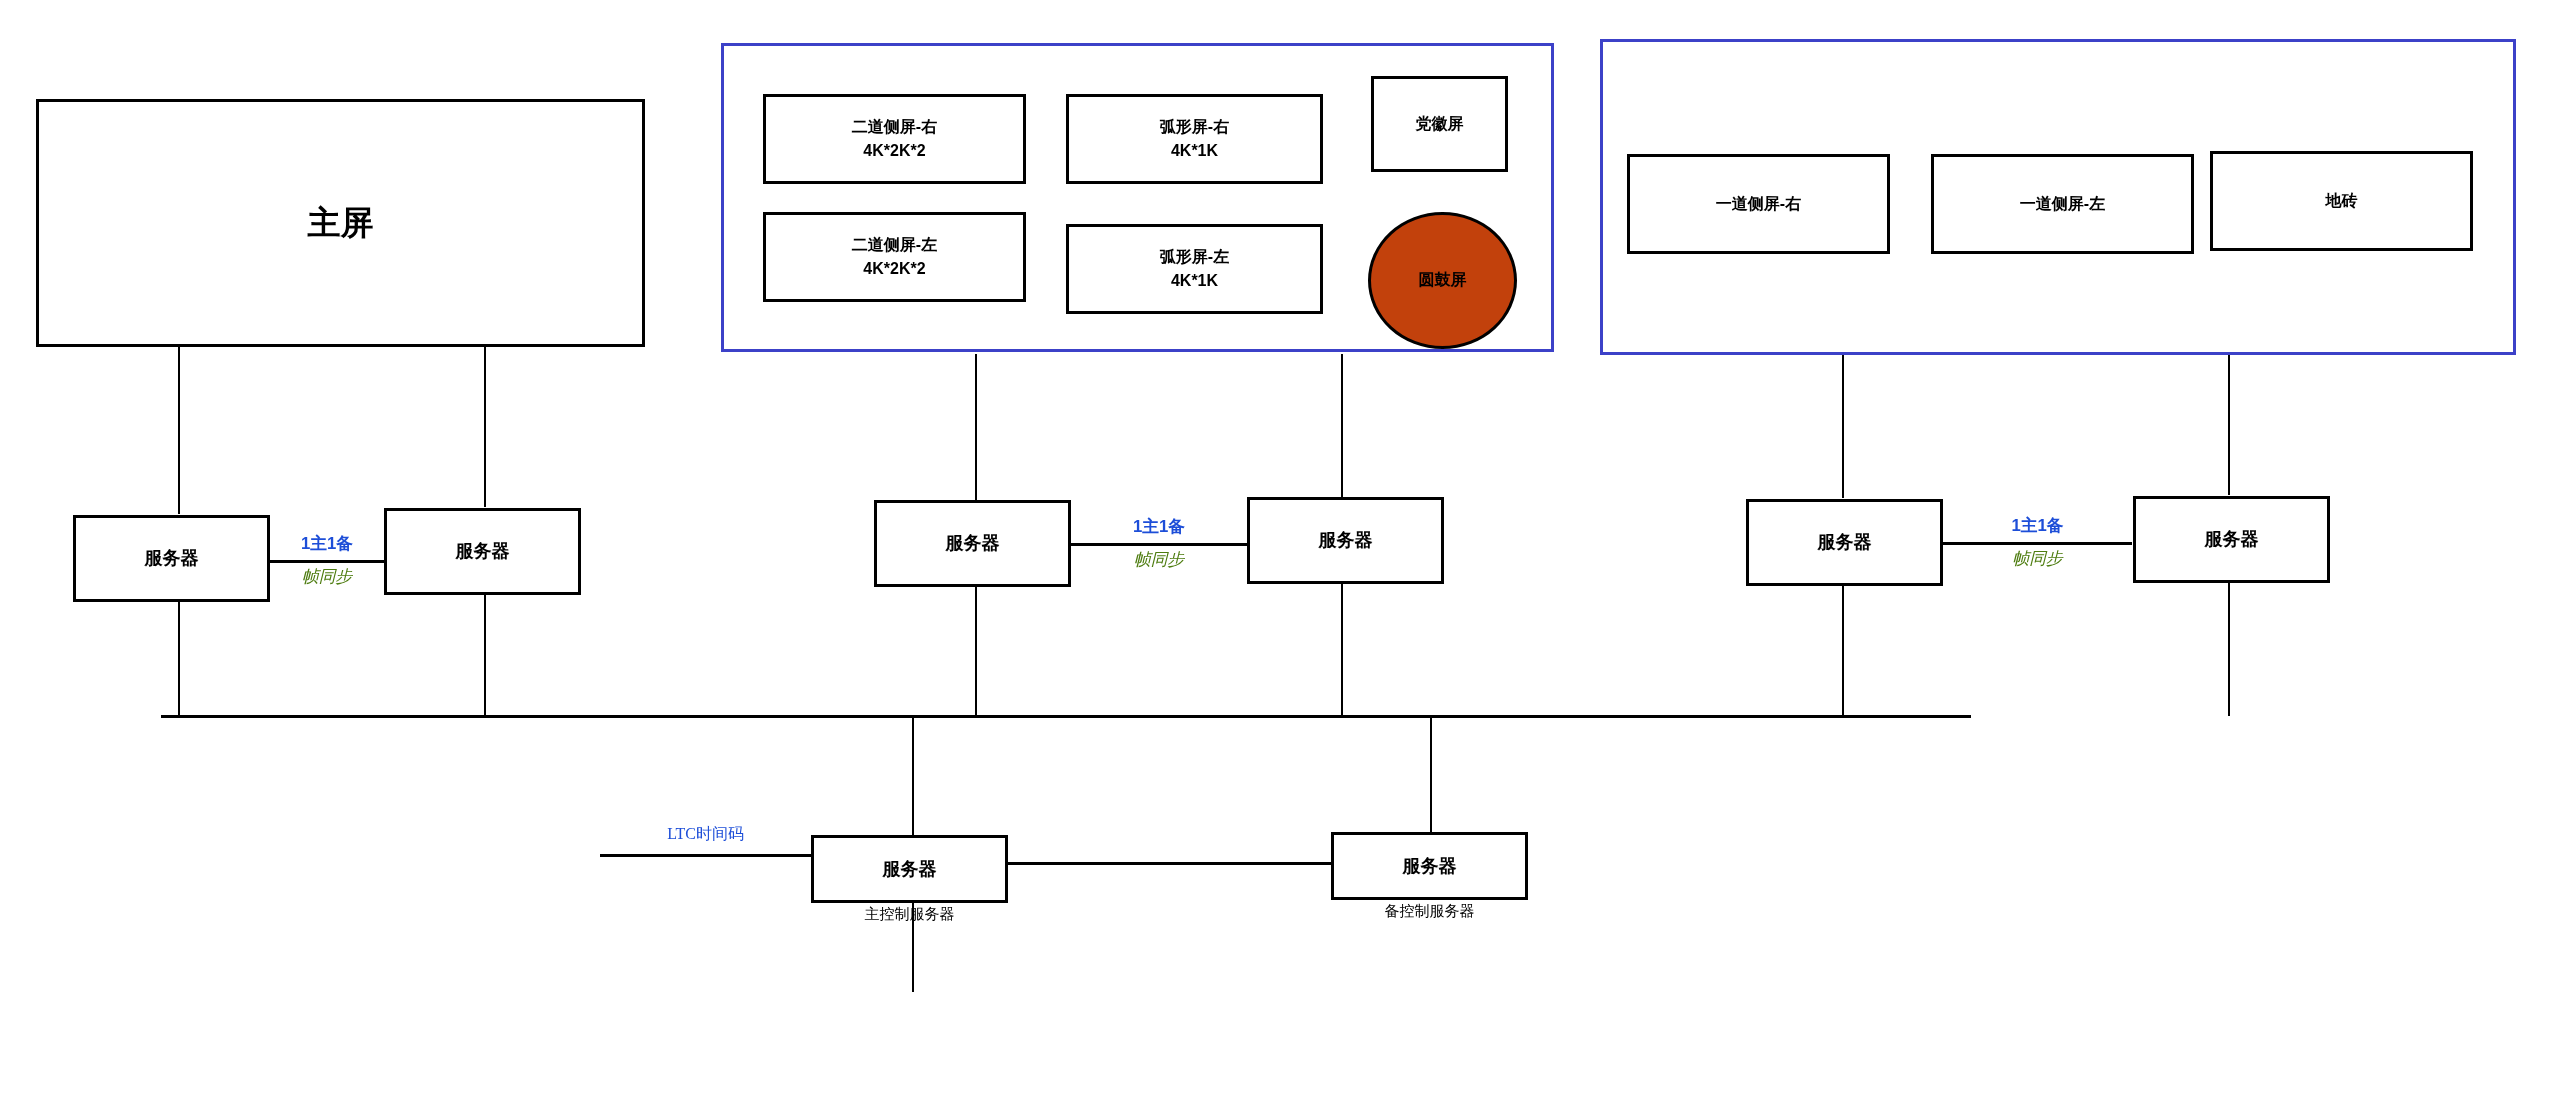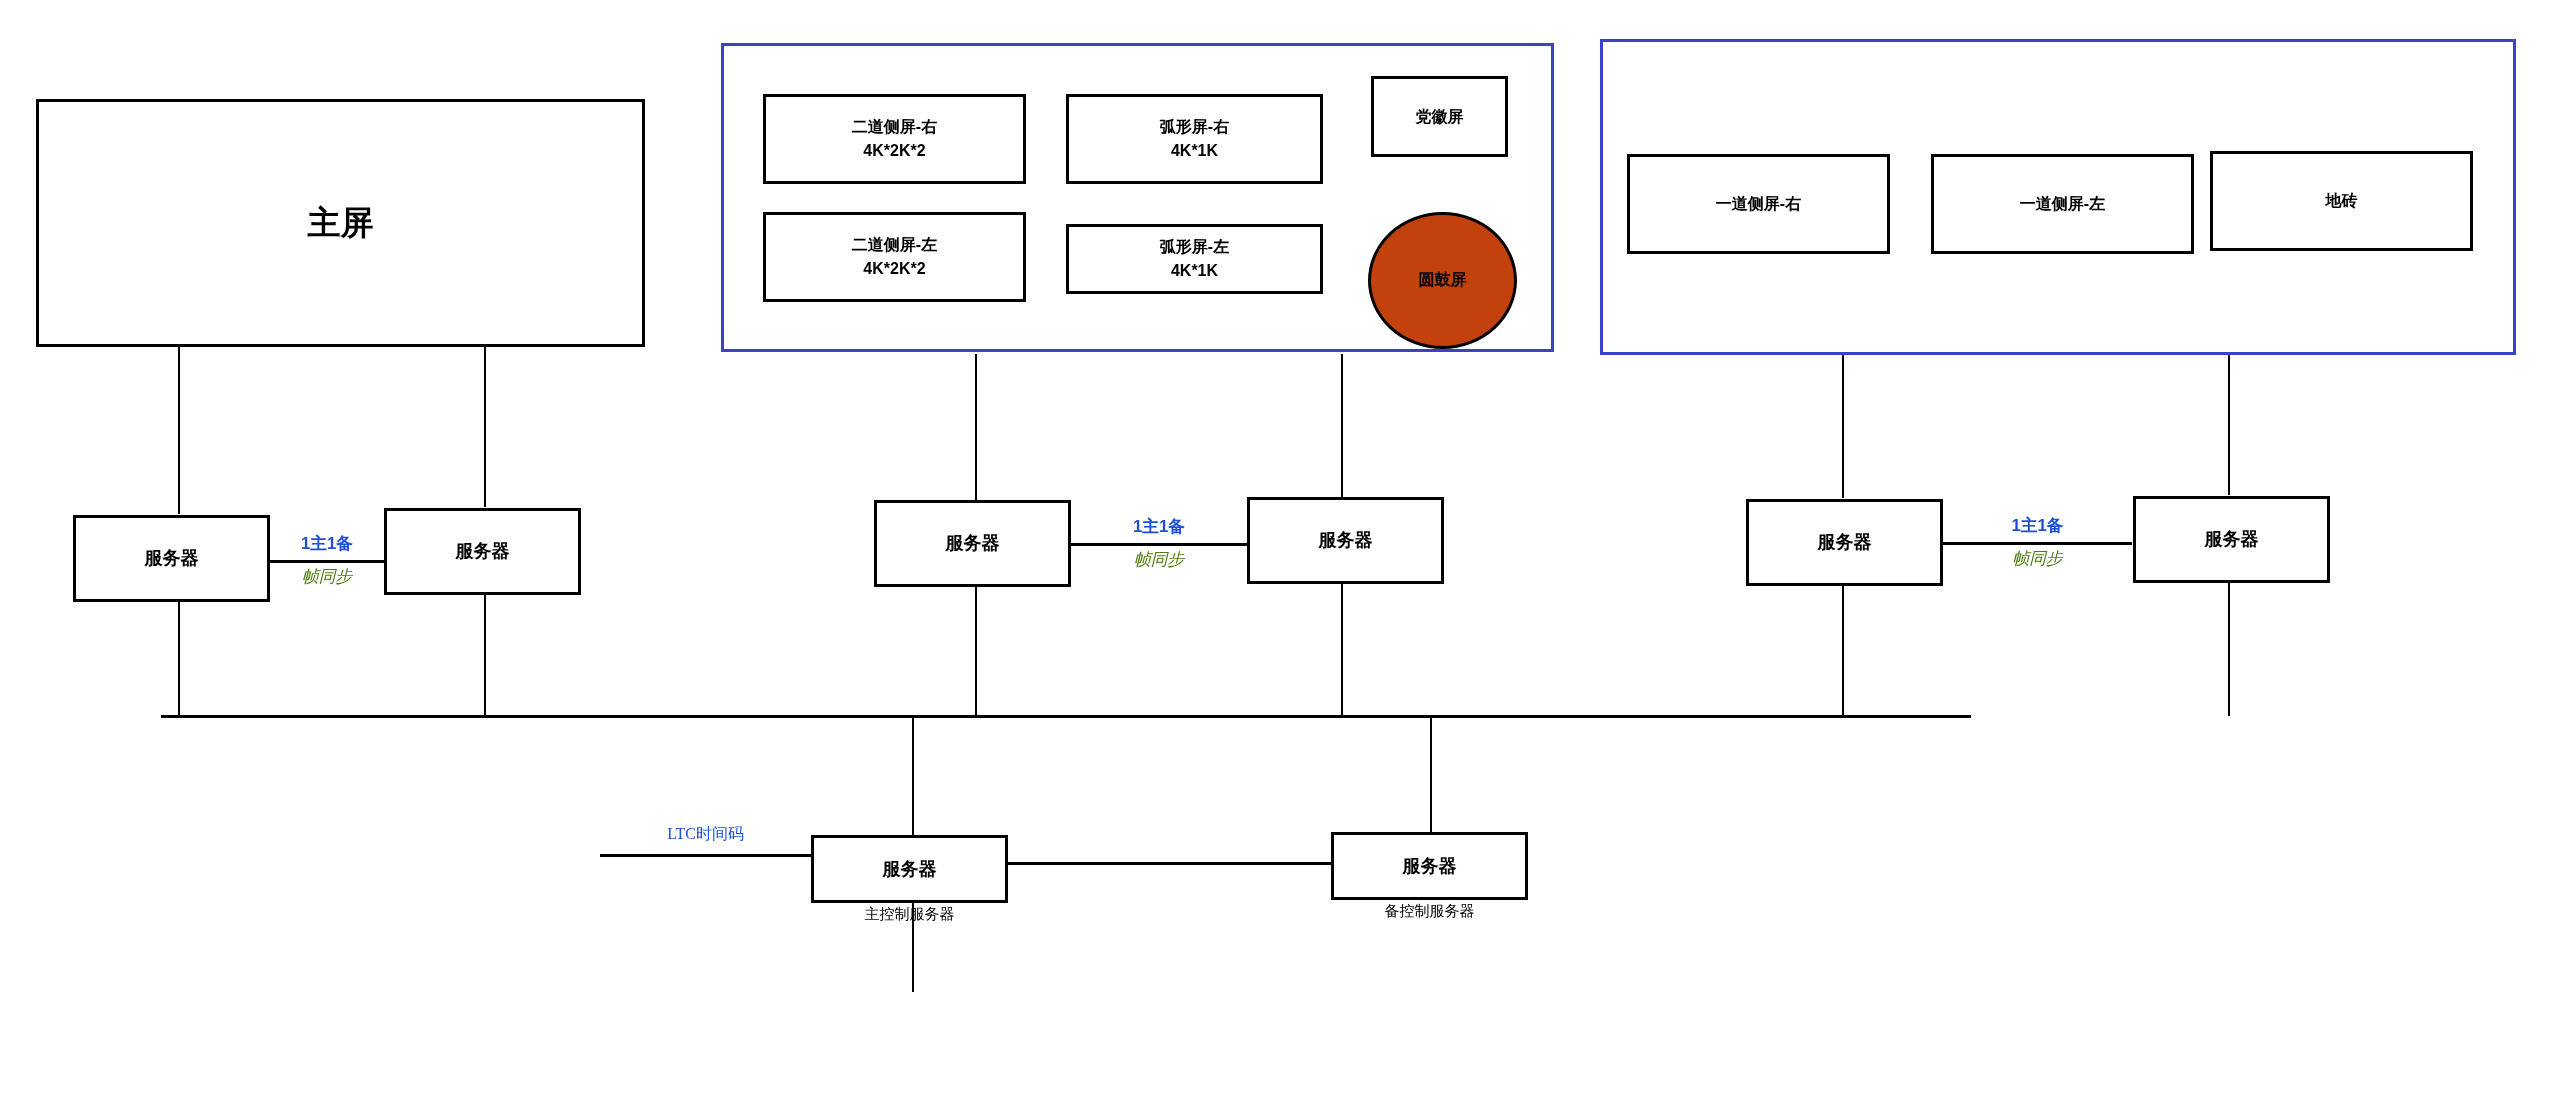--- a/index.html
+++ b/index.html
@@ -119,30 +119,30 @@
   <div class="node" style="left:763px; top:94px; width:263px; height:90px; font-size:16px;">
     <span class="line1">二道侧屏-右</span>
     <span class="line2">4K*2K*2</span>
   </div>
 
   <div class="node" style="left:1066px; top:94px; width:257px; height:90px; font-size:16px;">
     <span class="line1">弧形屏-右</span>
     <span class="line2">4K*1K</span>
   </div>
 
-  <div class="node" style="left:1371px; top:76px; width:137px; height:81px; font-size:16px;">
+  <div class="node" style="left:1371px; top:76px; width:137px; height:96px; font-size:16px;">
     <span class="line1">党徽屏</span>
   </div>
 
   <div class="node" style="left:763px; top:212px; width:263px; height:90px; font-size:16px;justify-content:center;">
     <span class="line1">二道侧屏-左</span>
     <span class="line2">4K*2K*2</span>
   </div>
 
-  <div class="node" style="left:1066px; top:224px; width:257px; height:70px; font-size:16px;">
+  <div class="node" style="left:1066px; top:224px; width:257px; height:90px; font-size:16px;">
     <span class="line1">弧形屏-左</span>
     <span class="line2">4K*1K</span>
   </div>
 
   <div class="ellipse-node" style="left:1368px; top:212px; width:149px; height:137px; font-size:16px;">
     <span>圆鼓屏</span>
   </div>
 
   <div class="group-box" style="left:1600px; top:39px; width:916px; height:316px;"></div>
 

